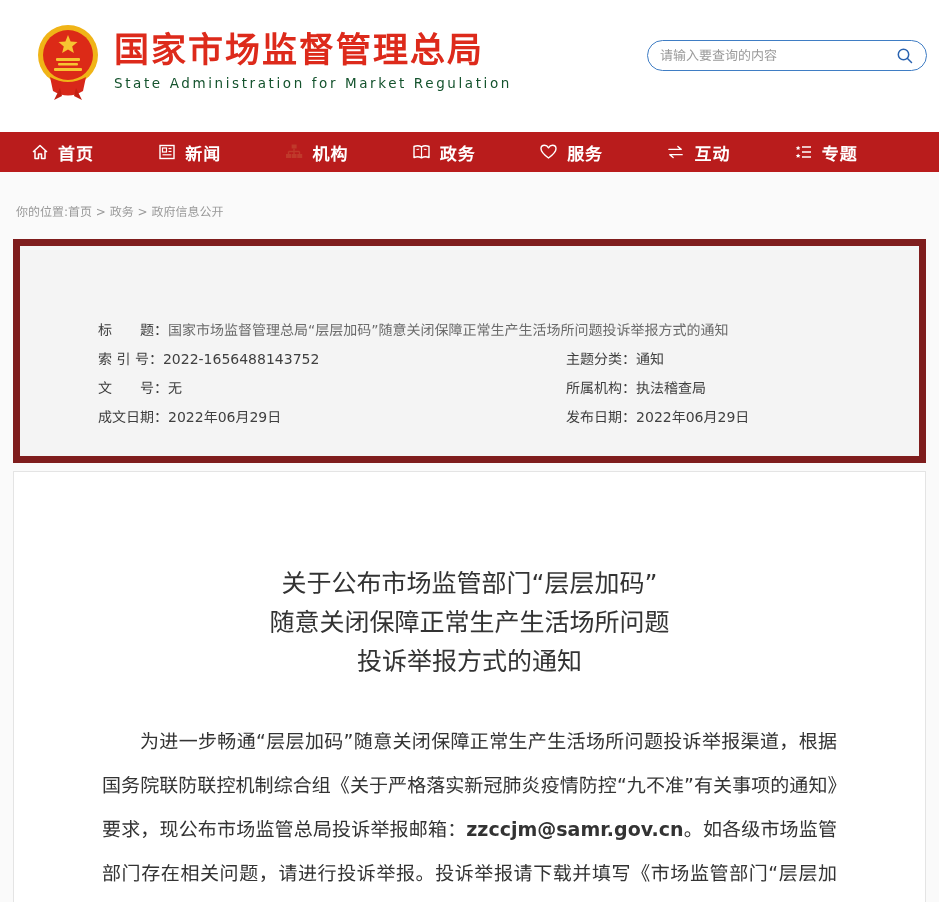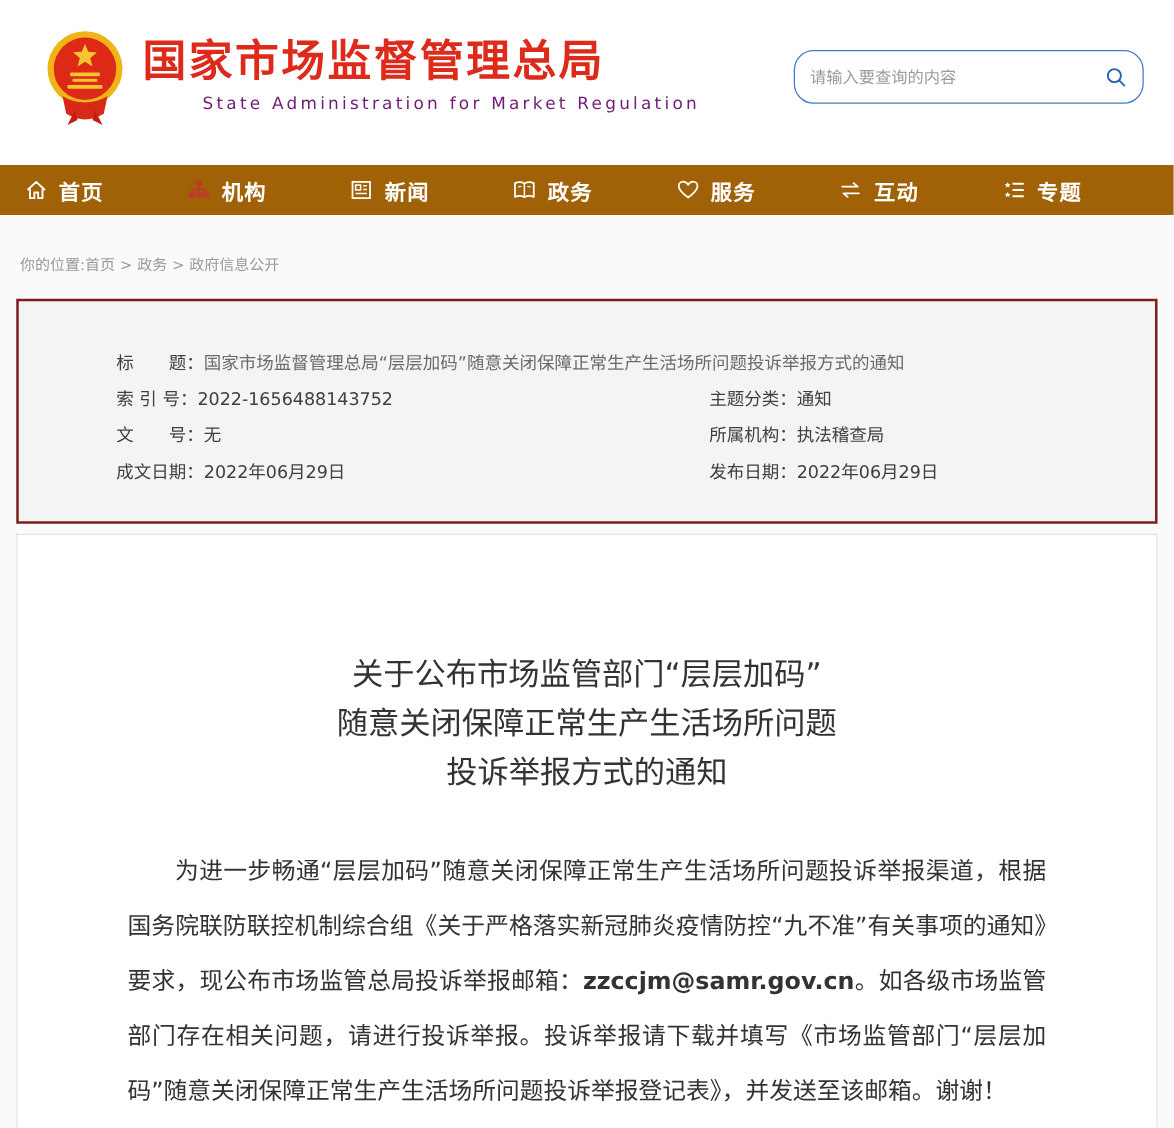--- a/index.html
+++ b/index.html
@@ -6,42 +6,42 @@
   html,body { width:939px; height:902px; overflow:hidden;
               font-family:"DejaVu Sans","Liberation Sans",sans-serif;
               background:#fafafa; }
 
   
   .site-header { position:relative; height:132px; background:#ffffff; }
   .brand { position:absolute; left:36px; top:22px; display:flex; align-items:flex-start; }
   .emblem { width:64px; height:82px; margin-right:14px; }
   .brand-text { padding-top:8px; }
   .brand-title { font-size:35px; font-weight:bold; color:#dd2a1b; letter-spacing:2px; line-height:40px; }
-  .brand-sub { margin-top:5px; font-size:13.5px; color:#701a75; letter-spacing:2.6px; font-weight:500;margin-left:48px; }
-  .search-box { position:absolute; right:24px; top:40px; width:280px; height:43px;
+  .brand-sub { margin-top:5px; font-size:13.5px; color:#14532d; letter-spacing:2.6px; font-weight:500; }
+  .search-box { position:absolute; right:12px; top:40px; width:280px; height:31px;
                 border:1px solid #3f7dc4; border-radius:16px; background:#fff;
                 display:flex; align-items:center; padding:0 12px;gap:44px; }
   .search-input { flex:1; border:none; outline:none; font-size:13px; color:#333; background:transparent; }
   .search-input::placeholder { color:#9b9b9b; }
   .search-btn { background:none; border:none; cursor:pointer; display:flex; align-items:center; padding:0; }
 
   
-  .main-nav { height:40px; background:#a16207; display:flex; align-items:center; padding:0 13px; }
+  .main-nav { height:40px; background:#b91c1c; display:flex; align-items:center; padding:0 24px; }
   .nav-item { flex:1; display:flex; align-items:center; justify-content:flex-start; gap:9px;
               color:#ffffff; font-size:17px; font-weight:bold; letter-spacing:1px;
               cursor:pointer; height:40px; padding-left:6px; }
   .nav-item .nicon { width:19px; height:19px; display:inline-flex; align-items:center; justify-content:center;
                      font-size:17px; font-weight:normal; }
 
   
   .breadcrumb { padding:30px 16px 20px; font-size:12px; color:#9a9a9a; }
 
   
-  .meta-card { margin:0 13px; background:#f4f4f4; border:2px solid #7f1d1d;
-               padding:36px 78px 24px; font-size:14px; }
+  .meta-card { margin:0 13px; background:#f4f4f4; border:7px solid #7f1d1d;
+               padding:70px 78px 24px; font-size:14px; }
   .meta-row { display:flex; line-height:29px; }
   .meta-cell { display:flex; }
   .meta-cell.left  { flex:0 0 63%; }
   .meta-cell.right { flex:0 0 37%; }
   .meta-label { color:#404040; white-space:pre; }
   .meta-value { color:#404040; }
   .meta-value.title-value { color:#6b6b6b; }
 
   
   .article-card { margin:8px 13px 0; background:#ffffff;
@@ -91,40 +91,40 @@
     <span class="nicon">
       <svg width="18" height="18" viewBox="0 0 18 18">
           <path d="M2 9 L9 2.5 L16 9 M4 8 V15.5 H7.5 V11 H10.5 V15.5 H14 V8" fill="none" stroke="#ffffff" stroke-width="1.5" stroke-linejoin="round"></path>
         </svg>
     </span>
     <span>首页</span>
   </div>
   <div class="nav-item">
     <span class="nicon">
       <svg width="18" height="18" viewBox="0 0 18 18">
+        <rect x="2" y="2.5" width="14" height="13" fill="none" stroke="#ffffff" stroke-width="1.4"></rect>
+        <rect x="4.5" y="5" width="4" height="4" fill="none" stroke="#ffffff" stroke-width="1.2"></rect>
+        <line x1="10.5" y1="5.5" x2="13.5" y2="5.5" stroke="#ffffff" stroke-width="1.2"></line>
+        <line x1="10.5" y1="8.5" x2="13.5" y2="8.5" stroke="#ffffff" stroke-width="1.2"></line>
+        <line x1="4.5" y1="11.8" x2="13.5" y2="11.8" stroke="#ffffff" stroke-width="1.2"></line>
+      </svg>
+    </span>
+    <span>新闻</span>
+  </div>
+  <div class="nav-item">
+    <span class="nicon">
+      <svg width="18" height="18" viewBox="0 0 18 18">
         <rect x="6.6" y="1.5" width="5" height="4" fill="#c0392b"></rect>
         <path d="M9 5.5 V8.5 M3.5 8.5 H14.5 M3.5 8.5 V11 M9 8.5 V11 M14.5 8.5 V11" stroke="#c0392b" stroke-width="1.4" fill="none"></path>
         <rect x="1" y="11" width="5" height="4" fill="#c0392b"></rect>
         <rect x="6.6" y="11" width="5" height="4" fill="#c0392b"></rect>
         <rect x="12.2" y="11" width="5" height="4" fill="#c0392b"></rect>
       </svg>
     </span>
     <span>机构</span>
-  </div>
-  <div class="nav-item">
-    <span class="nicon">
-      <svg width="18" height="18" viewBox="0 0 18 18">
-        <rect x="2" y="2.5" width="14" height="13" fill="none" stroke="#ffffff" stroke-width="1.4"></rect>
-        <rect x="4.5" y="5" width="4" height="4" fill="none" stroke="#ffffff" stroke-width="1.2"></rect>
-        <line x1="10.5" y1="5.5" x2="13.5" y2="5.5" stroke="#ffffff" stroke-width="1.2"></line>
-        <line x1="10.5" y1="8.5" x2="13.5" y2="8.5" stroke="#ffffff" stroke-width="1.2"></line>
-        <line x1="4.5" y1="11.8" x2="13.5" y2="11.8" stroke="#ffffff" stroke-width="1.2"></line>
-      </svg>
-    </span>
-    <span>新闻</span>
   </div>
   <div class="nav-item">
     <span class="nicon">
       <svg width="19" height="18" viewBox="0 0 19 18">
         <path d="M2 3.5 Q6 1.8 9.5 3.8 Q13 1.8 17 3.5 V14.5 Q13 12.8 9.5 14.8 Q6 12.8 2 14.5 Z" fill="none" stroke="#ffffff" stroke-width="1.4" stroke-linejoin="round"></path>
         <line x1="9.5" y1="4" x2="9.5" y2="14.5" stroke="#ffffff" stroke-width="1.2"></line>
         <line x1="4.5" y1="6.5" x2="7.2" y2="6.2" stroke="#ffffff" stroke-width="1"></line>
         <line x1="11.8" y1="6.2" x2="14.5" y2="6.5" stroke="#ffffff" stroke-width="1"></line>
       </svg>
     </span>

